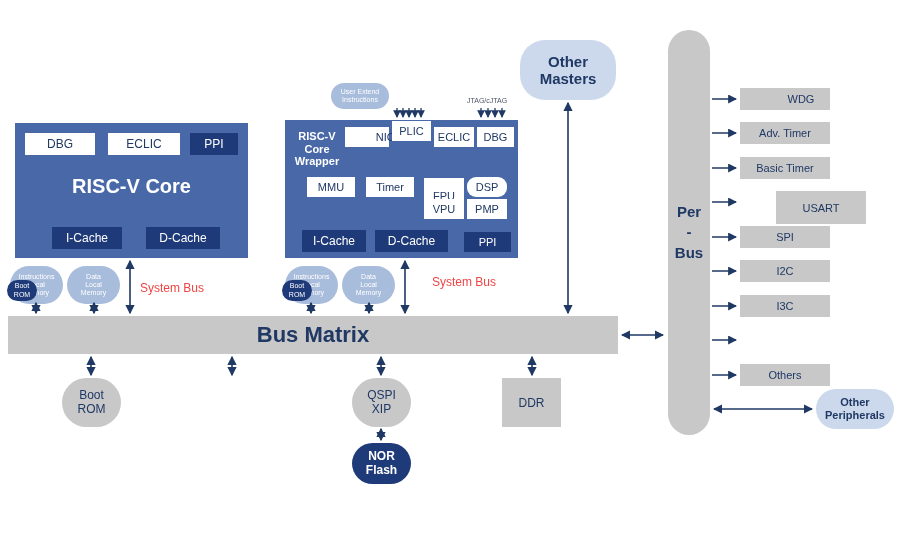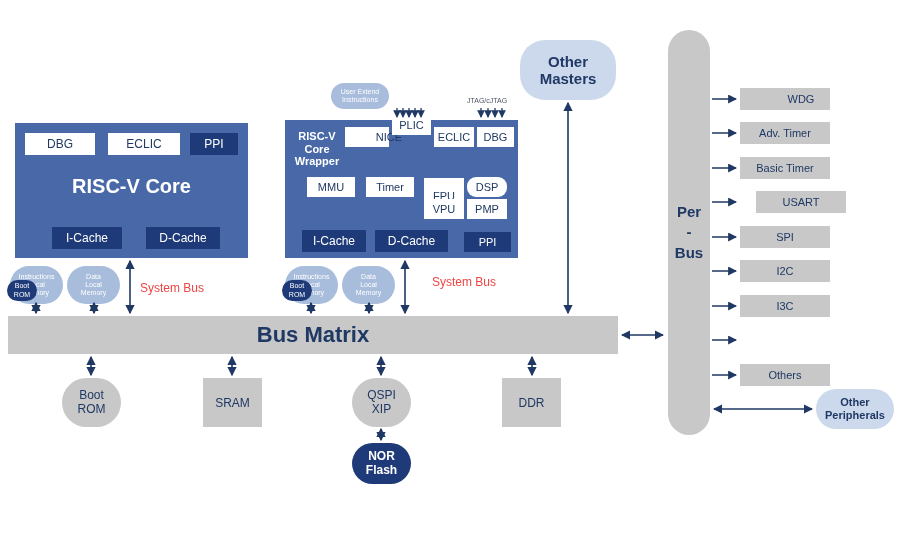--- a/index.html
+++ b/index.html
@@ -43,21 +43,21 @@
   <div class="box medblue f7 pre" style="left:67px; top:266px; width:53px; height:38px;">Data
 Local
 Memory</div>
   <div class="label f12" style="left:140px; top:281px;">System Bus</div>
 
   <div class="box core-blue" style="left:285px; top:120px; width:233px; height:138px;"></div>
   <div class="box pre" style="left:288px; top:125px; width:58px; height:48px; color:#ffffff; font-size:11px; font-weight:bold;">RISC-V
 Core
 Wrapper</div>
   <div class="box white-box f11" style="left:345px; top:127px; width:40px; height:20px;padding-left:44px;">NICE</div>
-  <div class="box white-box f11" style="left:392px; top:115px; width:39px; height:20px;">PLIC</div>
+  <div class="box white-box f11" style="left:392px; top:121px; width:39px; height:20px;">PLIC</div>
   <div class="box white-box f11" style="left:434px; top:127px; width:40px; height:20px;">ECLIC</div>
   <div class="box white-box f11" style="left:477px; top:127px; width:37px; height:20px;">DBG</div>
   <div class="box white-box f11" style="left:307px; top:177px; width:48px; height:20px;">MMU</div>
   <div class="box white-box f11" style="left:366px; top:177px; width:48px; height:20px;">Timer</div>
   <div class="box white-box f11" style="left:424px; top:178px; width:40px; height:36px;">FPU</div>
   <div class="box white-box f11" style="left:467px; top:177px; width:40px; height:20px;border-radius:9px;">DSP</div>
   <div class="box white-box f11" style="left:424px; top:199px; width:40px; height:20px;">VPU</div>
   <div class="box white-box f11" style="left:467px; top:199px; width:40px; height:20px;">PMP</div>
   <div class="box navy f12" style="left:302px; top:230px; width:64px; height:22px;">I-Cache</div>
   <div class="box navy f12" style="left:375px; top:230px; width:73px; height:22px;">D-Cache</div>
@@ -82,31 +82,30 @@
 
   <div class="box gray bold" style="left:8px; top:316px; width:610px; height:38px; font-size:22px;">Bus Matrix</div>
 
   <div class="box gray bold pre" style="left:668px; top:30px; width:42px; height:405px; font-size:15px; line-height:1.35;">Per
 -
 Bus</div>
 
   <div class="box gray f11" style="left:740px; top:88px;  width:90px; height:22px;padding-left:32px;">WDG</div>
   <div class="box gray f11" style="left:740px; top:122px; width:90px; height:22px;">Adv. Timer</div>
   <div class="box gray f11" style="left:740px; top:157px; width:90px; height:22px;">Basic Timer</div>
-  <div class="box gray f11" style="left:756px; top:191px; width:90px; height:22px;">USART</div>
+  <div class="box gray f11" style="left:776px; top:191px; width:90px; height:33px;">USART</div>
   <div class="box gray f11" style="left:740px; top:226px; width:90px; height:22px;">SPI</div>
   <div class="box gray f11" style="left:740px; top:260px; width:90px; height:22px;">I2C</div>
   <div class="box gray f11" style="left:740px; top:295px; width:90px; height:22px;">I3C</div>
   <div class="box gray f11" style="left:740px; top:364px; width:90px; height:22px;">Others</div>
   <div class="box lightblue f11 pre" style="left:816px; top:389px; width:78px; height:40px;">Other
 Peripherals</div>
 
   <div class="box gray f12 pre" style="left:62px;  top:378px; width:59px; height:49px;">Boot
 ROM</div>
-  <div class="box gray f12" style="left:203px; top:378px; width:59px; height:49px;">SRAM</div>
   <div class="box gray f12 pre" style="left:352px; top:378px; width:59px; height:49px;">QSPI
 XIP</div>
   <div class="box gray f12" style="left:502px; top:378px; width:59px; height:49px;">DDR</div>
   <div class="box navy f12 pre bold" style="left:352px; top:443px; width:59px; height:41px;">NOR
 Flash</div>
 
   <svg id="arrows" width="900" height="534" viewBox="0 0 900 534">
     <defs>
       <marker id="arw" viewBox="0 0 8 8" markerWidth="6" markerHeight="6" refX="7" refY="4" orient="auto-start-reverse">
         <path d="M0,0 L8,4 L0,8 Z" fill="#1f3864"></path>

